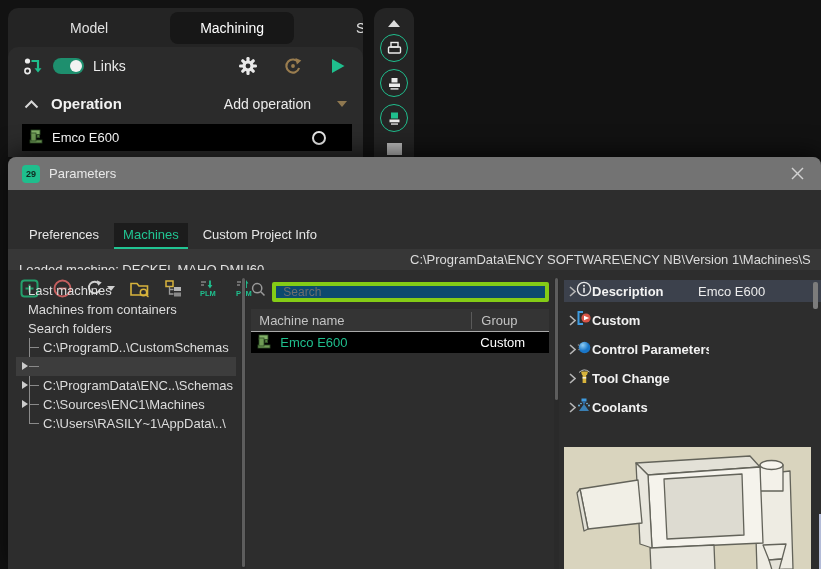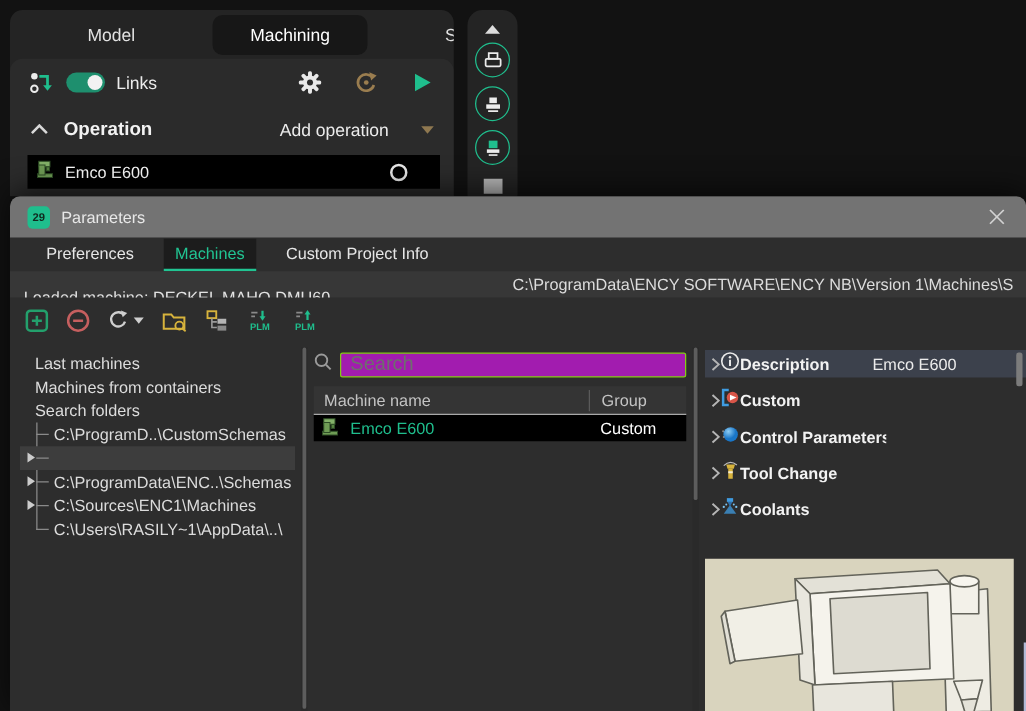--- a/index.html
+++ b/index.html
@@ -45,21 +45,21 @@
   .partial-sq { width:15px; height:12px; background:#b9b9b9; margin-top:11px; }
 
   
   .dialog { position:absolute; left:8px; top:157px; width:813px; height:412px;
     background:#2d2d2d; border-radius:8px 8px 0 0; z-index:5; box-shadow:0 -4px 24px rgba(0,0,0,.65); overflow:hidden; }
   .titlebar { height:33px; background:#737373; display:flex; align-items:center; padding:0 14px; gap:9px; }
   .app-ic { width:18px; height:18px; background:#1fbe8d; border-radius:4px; color:#10291f;
     font-size:9px; font-weight:bold; display:flex; align-items:center; justify-content:center; }
   .dlg-title { font-size:13px; color:#e8e8e8; }
   .close-btn { margin-left:auto; width:20px; height:20px; display:flex; align-items:center; justify-content:center; }
-  .dlg-tabs { height:27px; display:flex; align-items:flex-end; padding-left:20px; gap:15px; }
+  .dlg-tabs { height:27px; display:flex; align-items:flex-end; padding-left:12px; gap:6px;margin-top:32px; }
   .dlg-tab { font-size:13px; color:#e6e6e6; padding:4px 9px 5px; border-bottom:2px solid transparent; }
   .dlg-tab.active { color:#21c492; background:#1c1c1c; border-bottom-color:#21c492; }
   .loaded-bar { height:21px; background:#373737; position:relative; overflow:hidden; }
   .loaded-label { position:absolute; left:11px; top:10px; line-height:21px; font-size:13px; color:#e2e2e2; white-space:nowrap; }
   .loaded-path { position:absolute; left:402px; top:0; line-height:21px; font-size:13px; color:#dcdcdc; white-space:nowrap; }
   .dlg-toolbar { height:36px; display:flex; align-items:center; gap:14px; padding-left:12px; }
   .dlg-toolbar .btn { display:flex; align-items:center; }
 
   .dlg-content { position:absolute; left:8px; right:0; top:121px; bottom:0; display:flex; }
 
@@ -73,22 +73,22 @@
   .tree-item.selected { background:#3d3d3d; color:#1fbe8d; }
   .tree-item .exp { position:absolute; left:6px; top:5px; width:0; height:0;
     border-top:4.5px solid transparent; border-bottom:4.5px solid transparent; border-left:6px solid #cccccc; }
 
   .vsplit { width:5px; background:#2a2a2a; margin:0 5px; position:relative; }
   .vsplit .thumb { position:absolute; left:1px; width:3px; background:#5d5d5d; border-radius:2px; }
 
   
   .mid-pane { width:300px; padding-top:3px; }
   .search-row { height:21px; display:flex; align-items:center; gap:6px; }
-  .search-input { flex:1; height:20px; background:#a21caf; border:1px solid #84cc16; border-radius:2px;
-    color:#c9c9c9; font-size:16px; padding:0 7px; outline:none; font-family:"Liberation Sans", sans-serif; }
+  .search-input { flex:1; height:20px; background:#0c4a6e; border:4px solid #84cc16; border-radius:2px;
+    color:#c9c9c9; font-size:12px; padding:0 7px; outline:none; font-family:"Liberation Sans", sans-serif; }
   .search-input::placeholder { color:#6e6e6e; }
   .mtable-header { margin-top:7px; height:23px; background:#343434; display:flex; align-items:center;
     border-bottom:1px solid #a9a9a9; color:#c3c3c3; font-size:13px; }
   .mcol1 { width:220px; padding-left:8px; }
   .mcol2 { flex:1; padding-left:9px; border-left:1px solid #5a5a5a; height:17px; line-height:17px; }
   .mtable-row { height:21px; background:#000; display:flex; align-items:center; font-size:13px; }
   .mtable-row .c1 { width:220px; padding-left:5px; display:flex; align-items:center; gap:8px; color:#1fbe8d; }
   .mtable-row .c2 { flex:1; padding-left:9px; color:#fff; }
 
   

